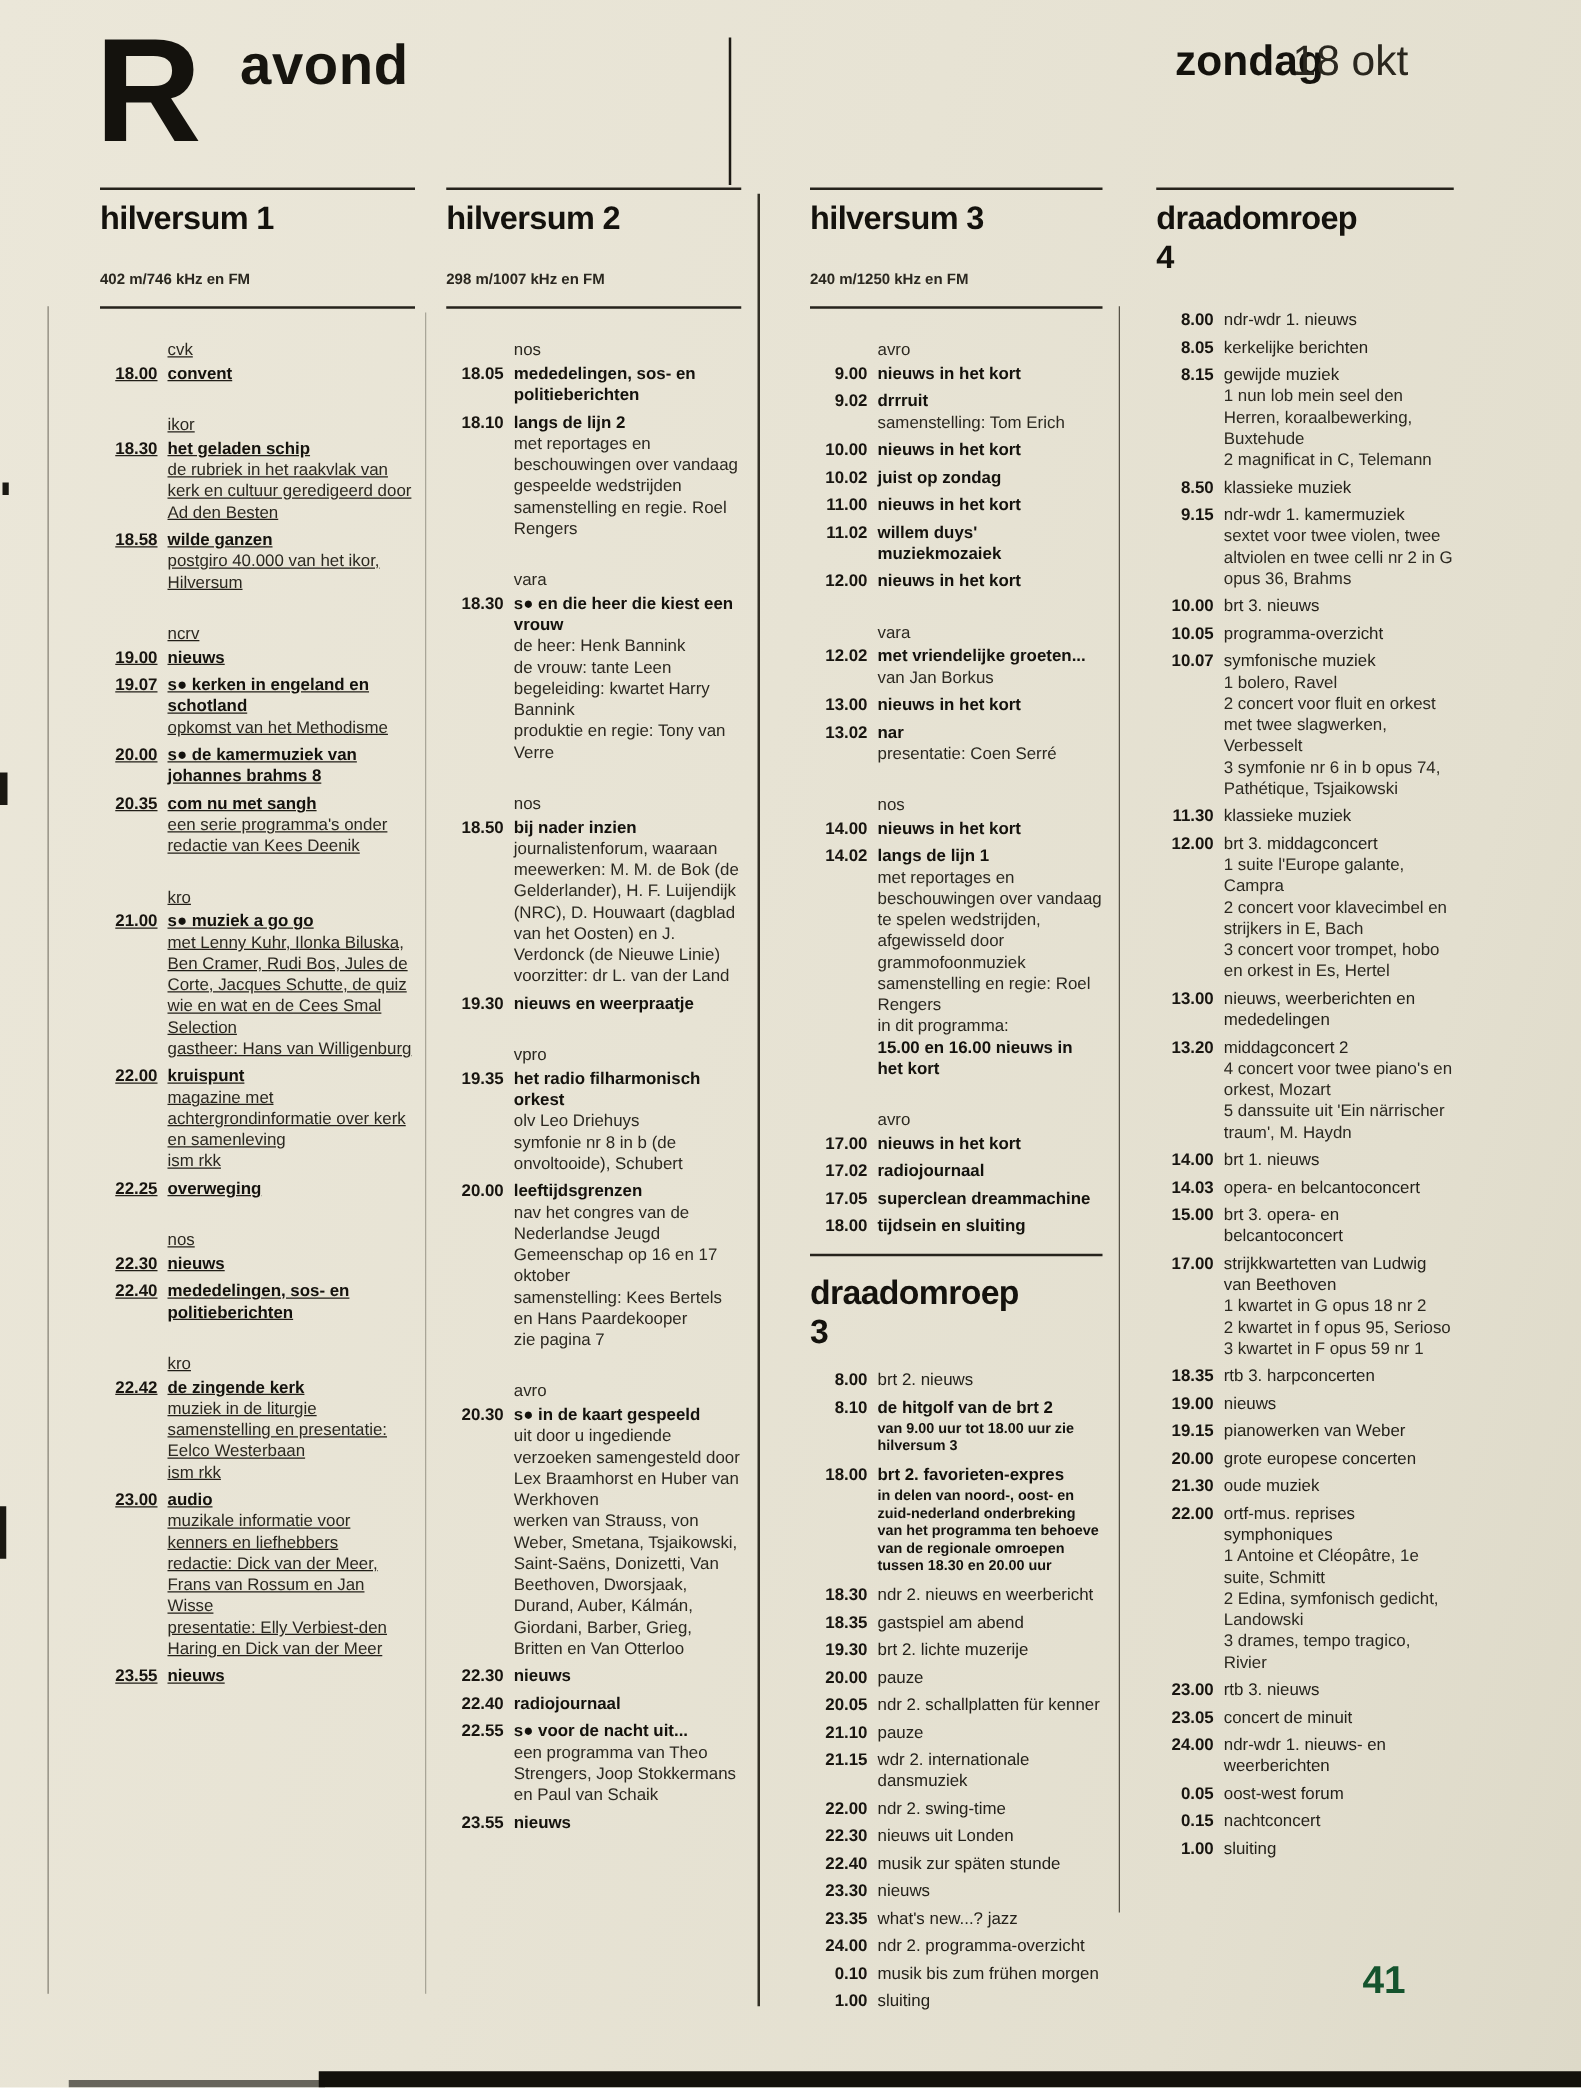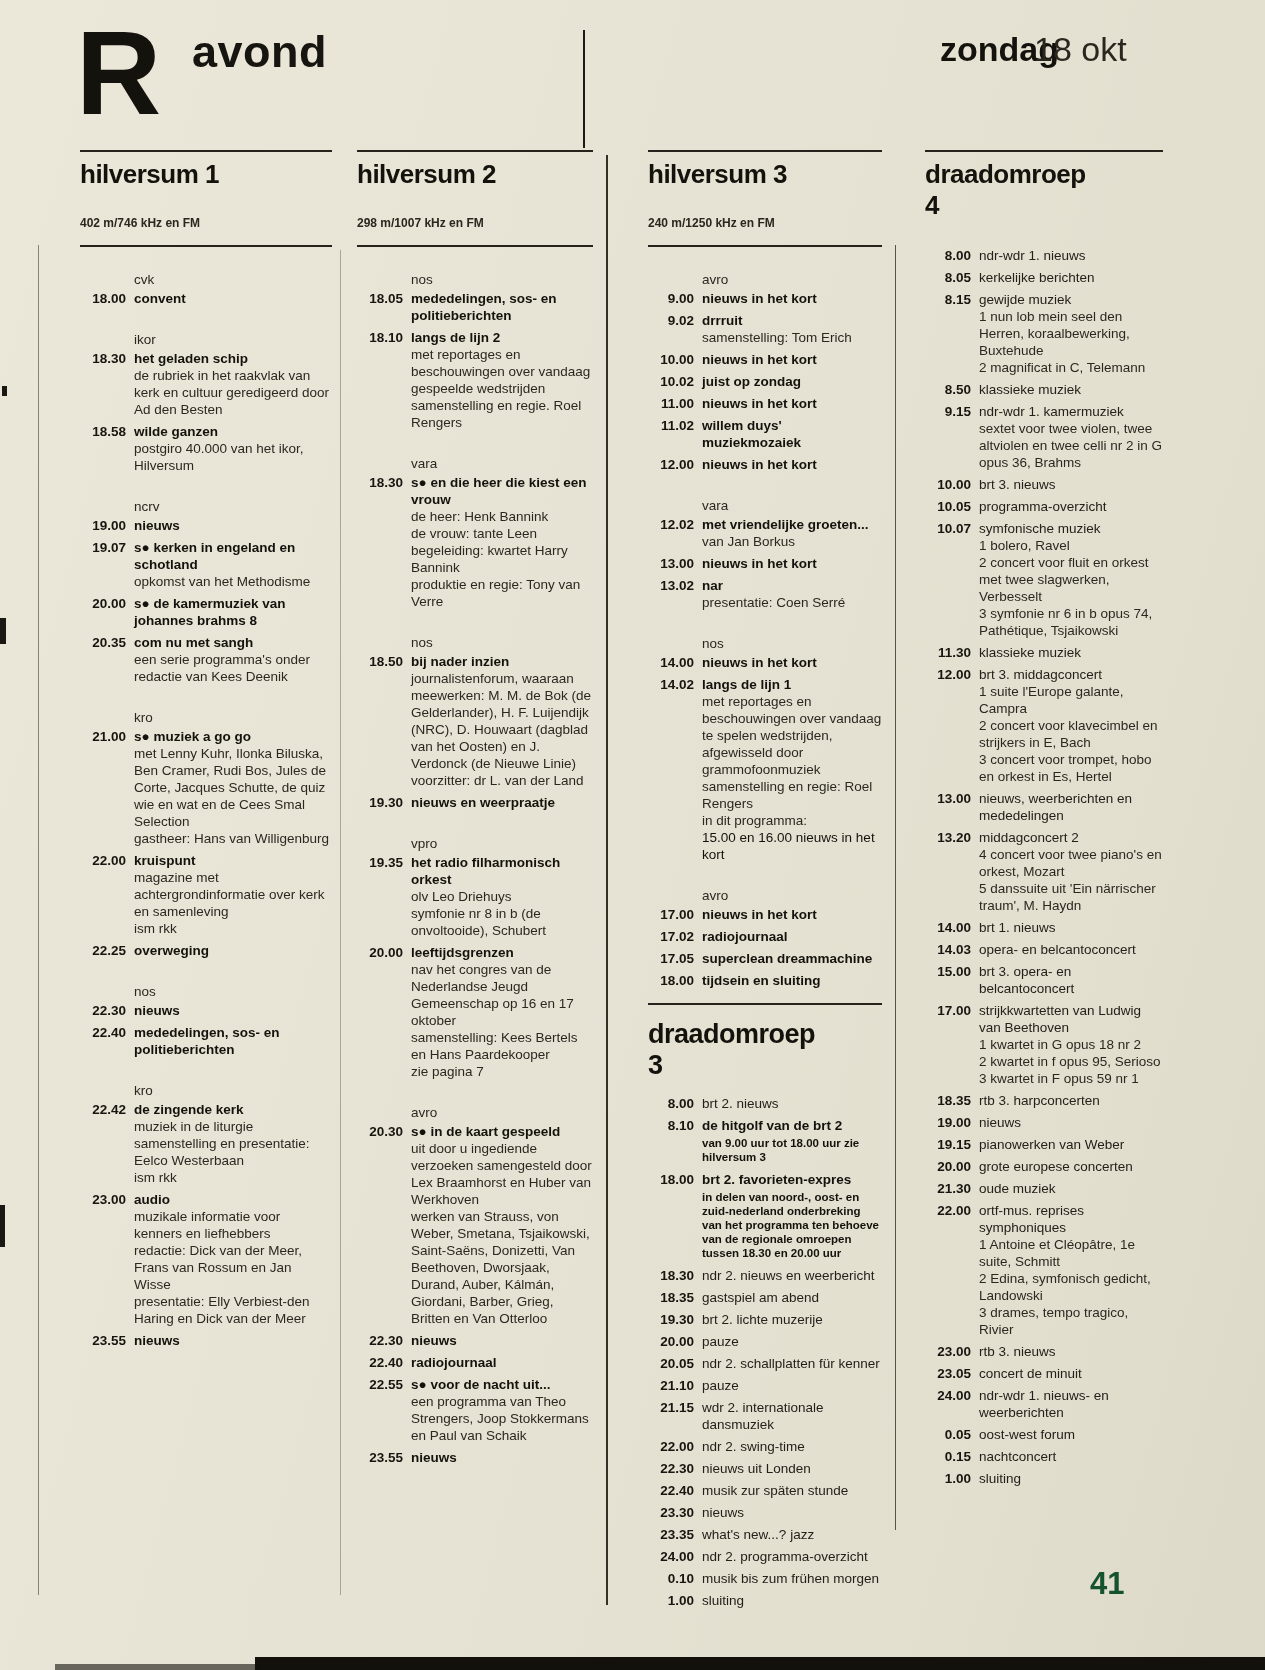--- a/index.html
+++ b/index.html
@@ -16,21 +16,21 @@
   .logo-r{ position:absolute; left:76px; top:14px; font-size:118px; line-height:1;
            font-weight:bold; color:#14120d; letter-spacing:-4px; }
   .logo-word{ position:absolute; left:192px; top:26px; font-size:45px; font-weight:bold;
               color:#17150f; letter-spacing:0.5px; }
   .day-label{ position:absolute; left:940px; top:30px; font-size:34px; font-weight:bold; color:#14120d; }
   .date-label{ position:absolute; left:1034px; top:30px; font-size:34px; font-weight:normal; color:#2a271f; }
   .masthead-divider{ position:absolute; left:583px; top:30px; width:2px; height:118px; background:#1c1a14; }
 
   
   .column{ position:absolute; top:150px; }
-  .col-0{ left:80px;  width:252px; }
+  .col-0{ left:80px;  width:252px;text-decoration:underline; }
   .col-1{ left:357px; width:236px; }
   .col-2{ left:648px; width:234px; }
   .col-3{ left:925px; width:238px; }
 
   .v-divider{ position:absolute; width:2px; background:#333026; }
   .vd-left  { left:38px;  top:245px; height:1350px; opacity:.55; width:1px; }
   .vd-a     { left:340px; top:250px; height:1345px; opacity:.35; width:1px; }
   .vd-b     { left:606px; top:155px; height:1450px; }
   .vd-c     { left:895px; top:245px; height:1285px; opacity:.8; width:1px; }
 
@@ -48,21 +48,21 @@
   .sec-head.mid .sec-title{ position:static; padding-top:4px; font-size:27px; }
 
   
   .entries{ font-size:13.5px; line-height:17px; }
   .entry{ display:flex; gap:8px; margin-bottom:5px; }
   .time{ flex:0 0 46px; text-align:right; font-weight:bold; color:#181510; }
   .body{ flex:1; min-width:0; }
   .ptitle{ color:#24211a; }
   .ptitle.b{ font-weight:bold; color:#14120d; }
   .desc{ color:#2b2820; }
-  .desc.bold{ font-weight:normal; color:#14120d; }
+  .desc.bold{ font-weight:bold; color:#14120d; }
   .desc.note{ font-weight:bold; font-size:11.5px; line-height:14px; margin:2px 0; color:#14120d; }
   .label-row{ margin:7px 0 2px; }
   .bc-label{ margin-left:54px; color:#2b2820;margin-top:24px; }
 
   
   .page-number{ position:absolute; left:1090px; top:1566px; font-size:31px; font-weight:bold; color:#14532d; }
   .scan-edge-main{ position:absolute; left:255px; right:0; bottom:0; height:13px; background:#13110b; }
   .scan-edge-small{ position:absolute; left:55px; bottom:0; width:205px; height:6px; background:#13110b; opacity:.6; }
   .scan-mark{ position:absolute; background:#1a1812; }
   .mark-1{ left:0; top:618px; width:6px; height:26px; }

